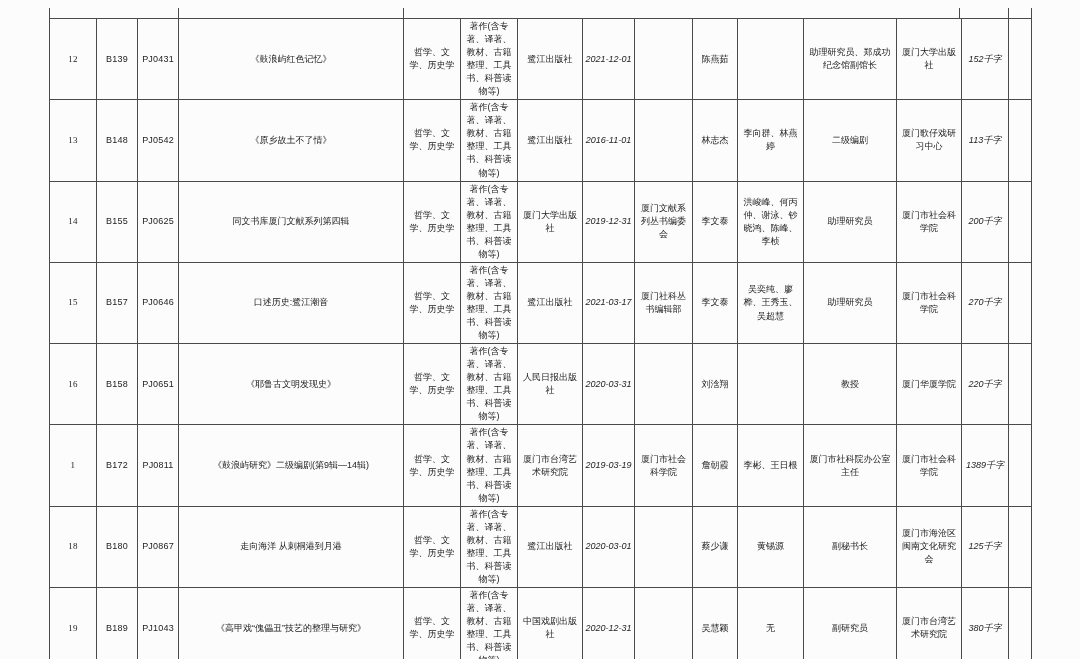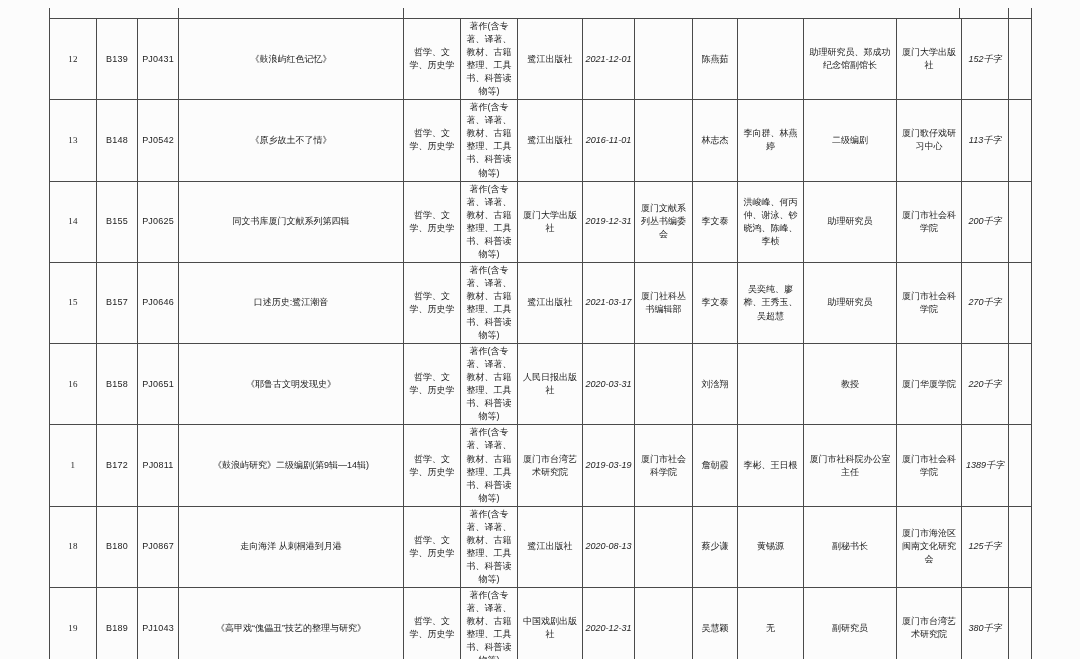--- a/index.html
+++ b/index.html
@@ -168,21 +168,21 @@
           <td class="c-blank"></td>
         </tr>
         <tr style="height: 68px;">
           <td class="c-num">18</td>
           <td class="c-code">B180</td>
           <td class="c-code">PJ0867</td>
           <td class="c-title">走向海洋 从刺桐港到月港</td>
           <td class="c-cat">哲学、文学、历史学</td>
           <td class="c-type">著作(含专著、译著、教材、古籍整理、工具书、科普读物等)</td>
           <td class="c-pub">鹭江出版社</td>
-          <td class="c-date">2020-08-13</td>
+          <td class="c-date">2020-03-01</td>
           <td class="c-series"></td>
           <td class="c-name">蔡少谦</td>
           <td class="c-coauth">黄锡源</td>
           <td class="c-pos">副秘书长</td>
           <td class="c-inst">厦门市海沧区闽南文化研究会</td>
           <td class="c-count">125千字</td>
           <td class="c-blank"></td>
         </tr>
         <tr style="height: 67px;">
           <td class="c-num">19</td>

